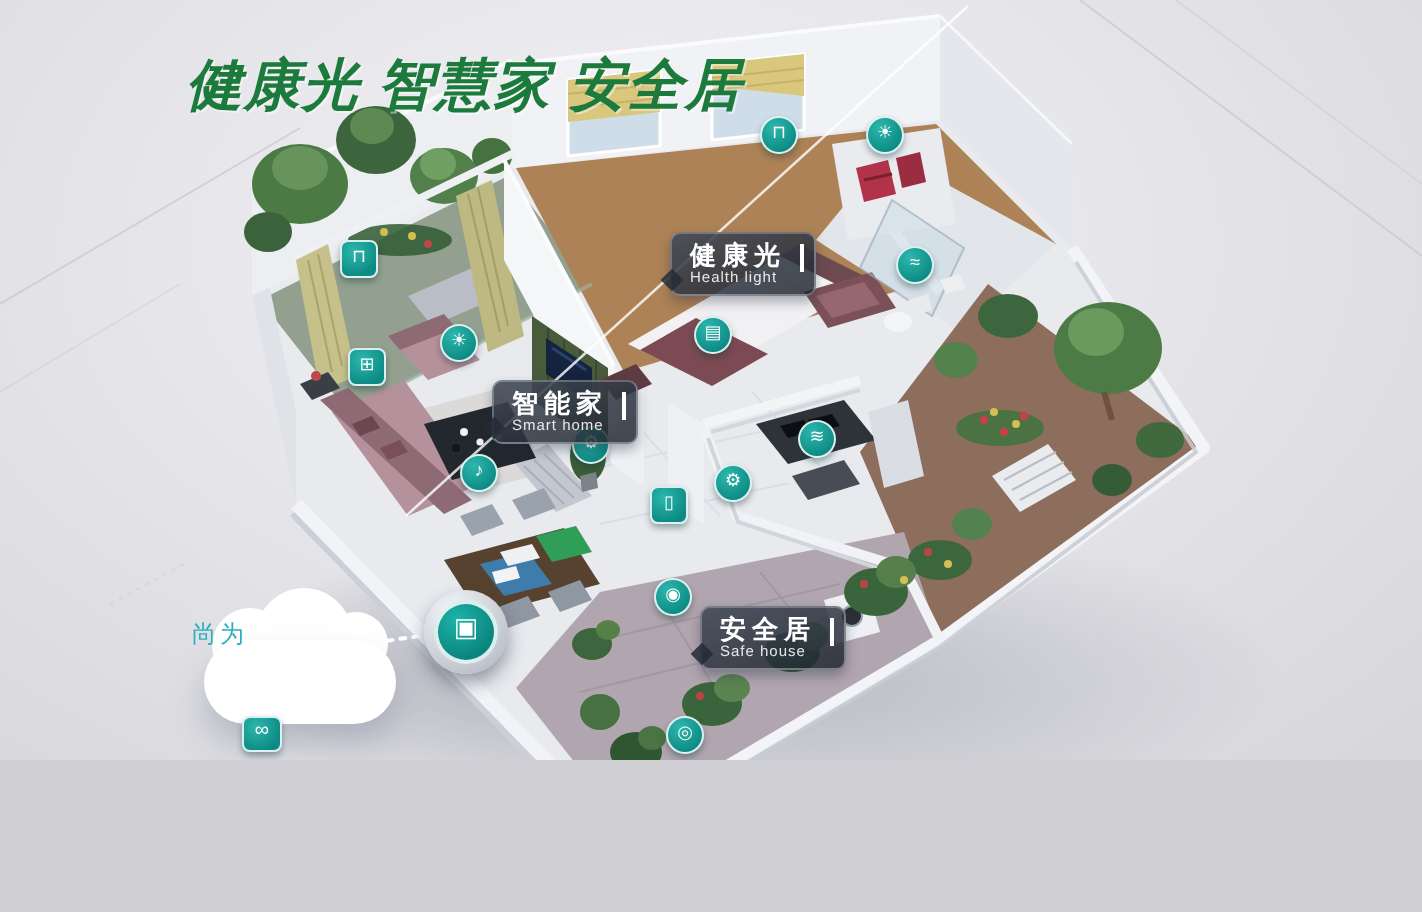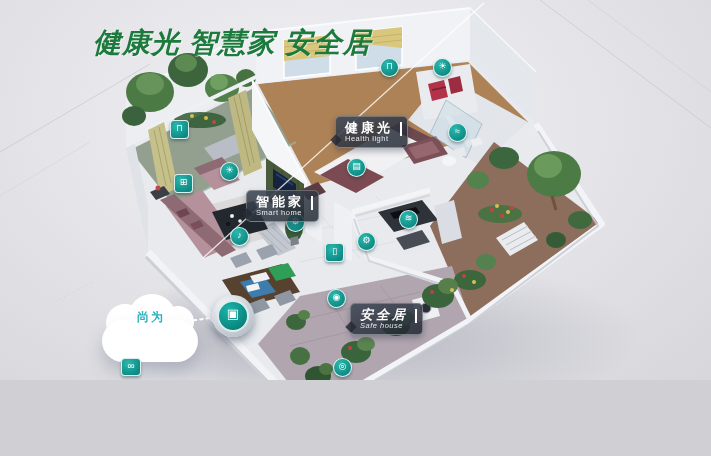--- a/index.html
+++ b/index.html
@@ -54,22 +54,22 @@
   }
   
   .cloud{position:absolute;left:96px;top:294px;width:110px;height:74px;z-index:4;}
   .cloud .puff{position:absolute;background:#fff;border-radius:50%;}
   .cloud .base{position:absolute;left:6px;top:26px;width:96px;height:42px;background:#fff;border-radius:22px;
     box-shadow:0 10px 16px rgba(110,120,140,.35);}
   .cloud .p1{left:10px;top:10px;width:38px;height:38px;}
   .cloud .p2{left:32px;top:0px;width:48px;height:48px;}
   .cloud .p3{left:66px;top:12px;width:32px;height:32px;}
   .cloud-text{
-    position:absolute;left:0;top:16px;width:100%;z-index:2;text-align:center;
-    color:#29b0bd;font-weight:bold;
+    position:absolute;left:0;top:16px;width:100%;z-index:2;
+    color:#29b0bd;font-weight:normal;
   }
   .cloud-line1{font-size:12px;line-height:15px;letter-spacing:2px;}
   .cloud-line2{font-size:13px;line-height:16px;letter-spacing:1px;}
 </style>
 </head>
 <body>
 
 <div class="stage">
 
   <svg width="711" height="456" viewBox="0 0 711 456">
@@ -305,21 +305,21 @@
     <div class="tag-en">Smart home</div>
     <span class="tag-cursor"></span>
   </div>
 
   <div class="tag" style="left:335px;top:116px;">
     <div class="tag-zh">健康光</div>
     <div class="tag-en">Health light</div>
     <span class="tag-cursor"></span>
   </div>
 
-  <div class="tag" style="left:350px;top:303px;font-style:italic;">
+  <div class="tag" style="left:350px;top:303px;">
     <div class="tag-zh">安全居</div>
     <div class="tag-en">Safe house</div>
     <span class="tag-cursor"></span>
   </div>
 
   <div class="micon sq" style="left:170px;top:120px;">⊓</div>
   <div class="micon sq" style="left:174px;top:174px;">⊞</div>
   <div class="micon" style="left:220px;top:162px;">☀</div>
   <div class="micon" style="left:230px;top:227px;">♪</div>
   <div class="micon" style="left:286px;top:213px;">⚙</div>

